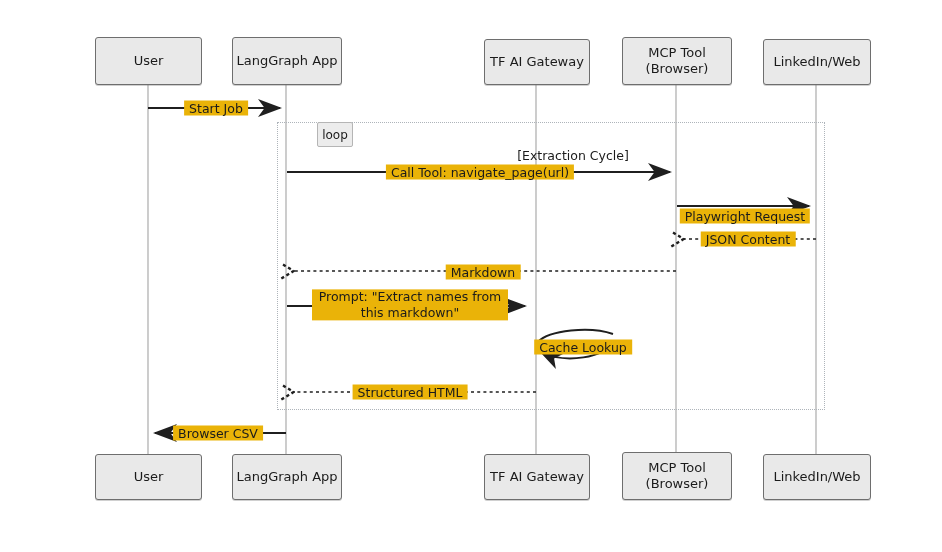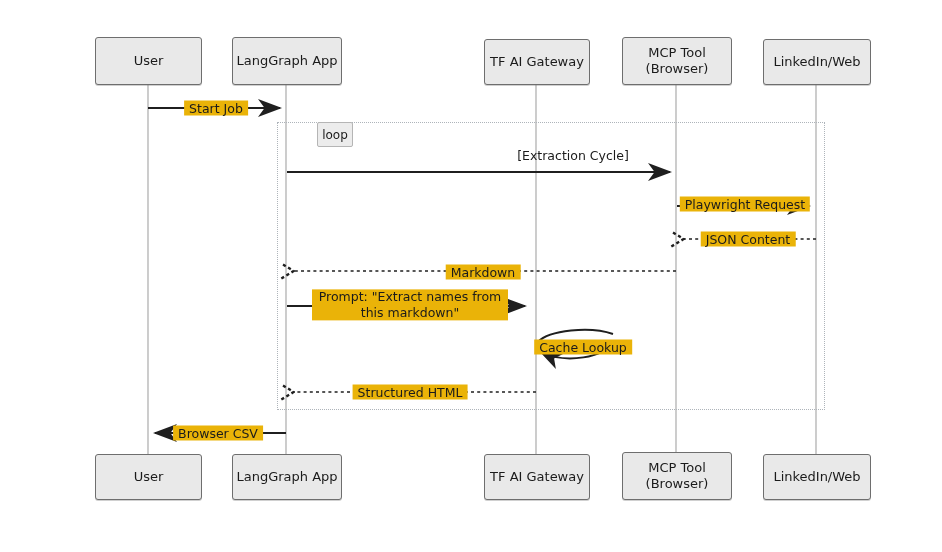--- a/index.html
+++ b/index.html
@@ -66,21 +66,22 @@
 
     <path d="M538,342 C549,330 590,326 613,334" stroke="#1f1f1f" stroke-width="1.9" fill="none"></path>
     <path d="M613,341 C606,358 565,364 541,352" stroke="#1f1f1f" stroke-width="1.9" fill="none" marker-end="url(#mSolid)"></path>
   </svg>
 
   <div class="loop-frame"></div>
   <div class="loop-tag">loop</div>
   <div class="loop-cond">[Extraction Cycle]</div>
 
   <div class="msg" style="left:216px;top:108px">Start Job</div>
-  <div class="msg" style="left:745px;top:204px">Playwright Request</div>
+  <div class="msg" style="left:480px;top:172px">Call Tool: navigate_page(url)</div>
+  <div class="msg" style="left:745px;top:216px">Playwright Request</div>
   <div class="msg" style="left:748px;top:239px">JSON Content</div>
   <div class="msg" style="left:483px;top:272px">Markdown</div>
   <div class="msg wrap" style="left:410px;top:305px">Prompt: "Extract names from this markdown"</div>
   <div class="msg" style="left:583px;top:347px">Cache Lookup</div>
   <div class="msg" style="left:410px;top:392px">Structured HTML</div>
   <div class="msg" style="left:218px;top:433px">Browser CSV</div>
 
   <div class="actor" style="left:95px;top:37px;width:105px;height:46px">
     <span>User</span>
   </div>

